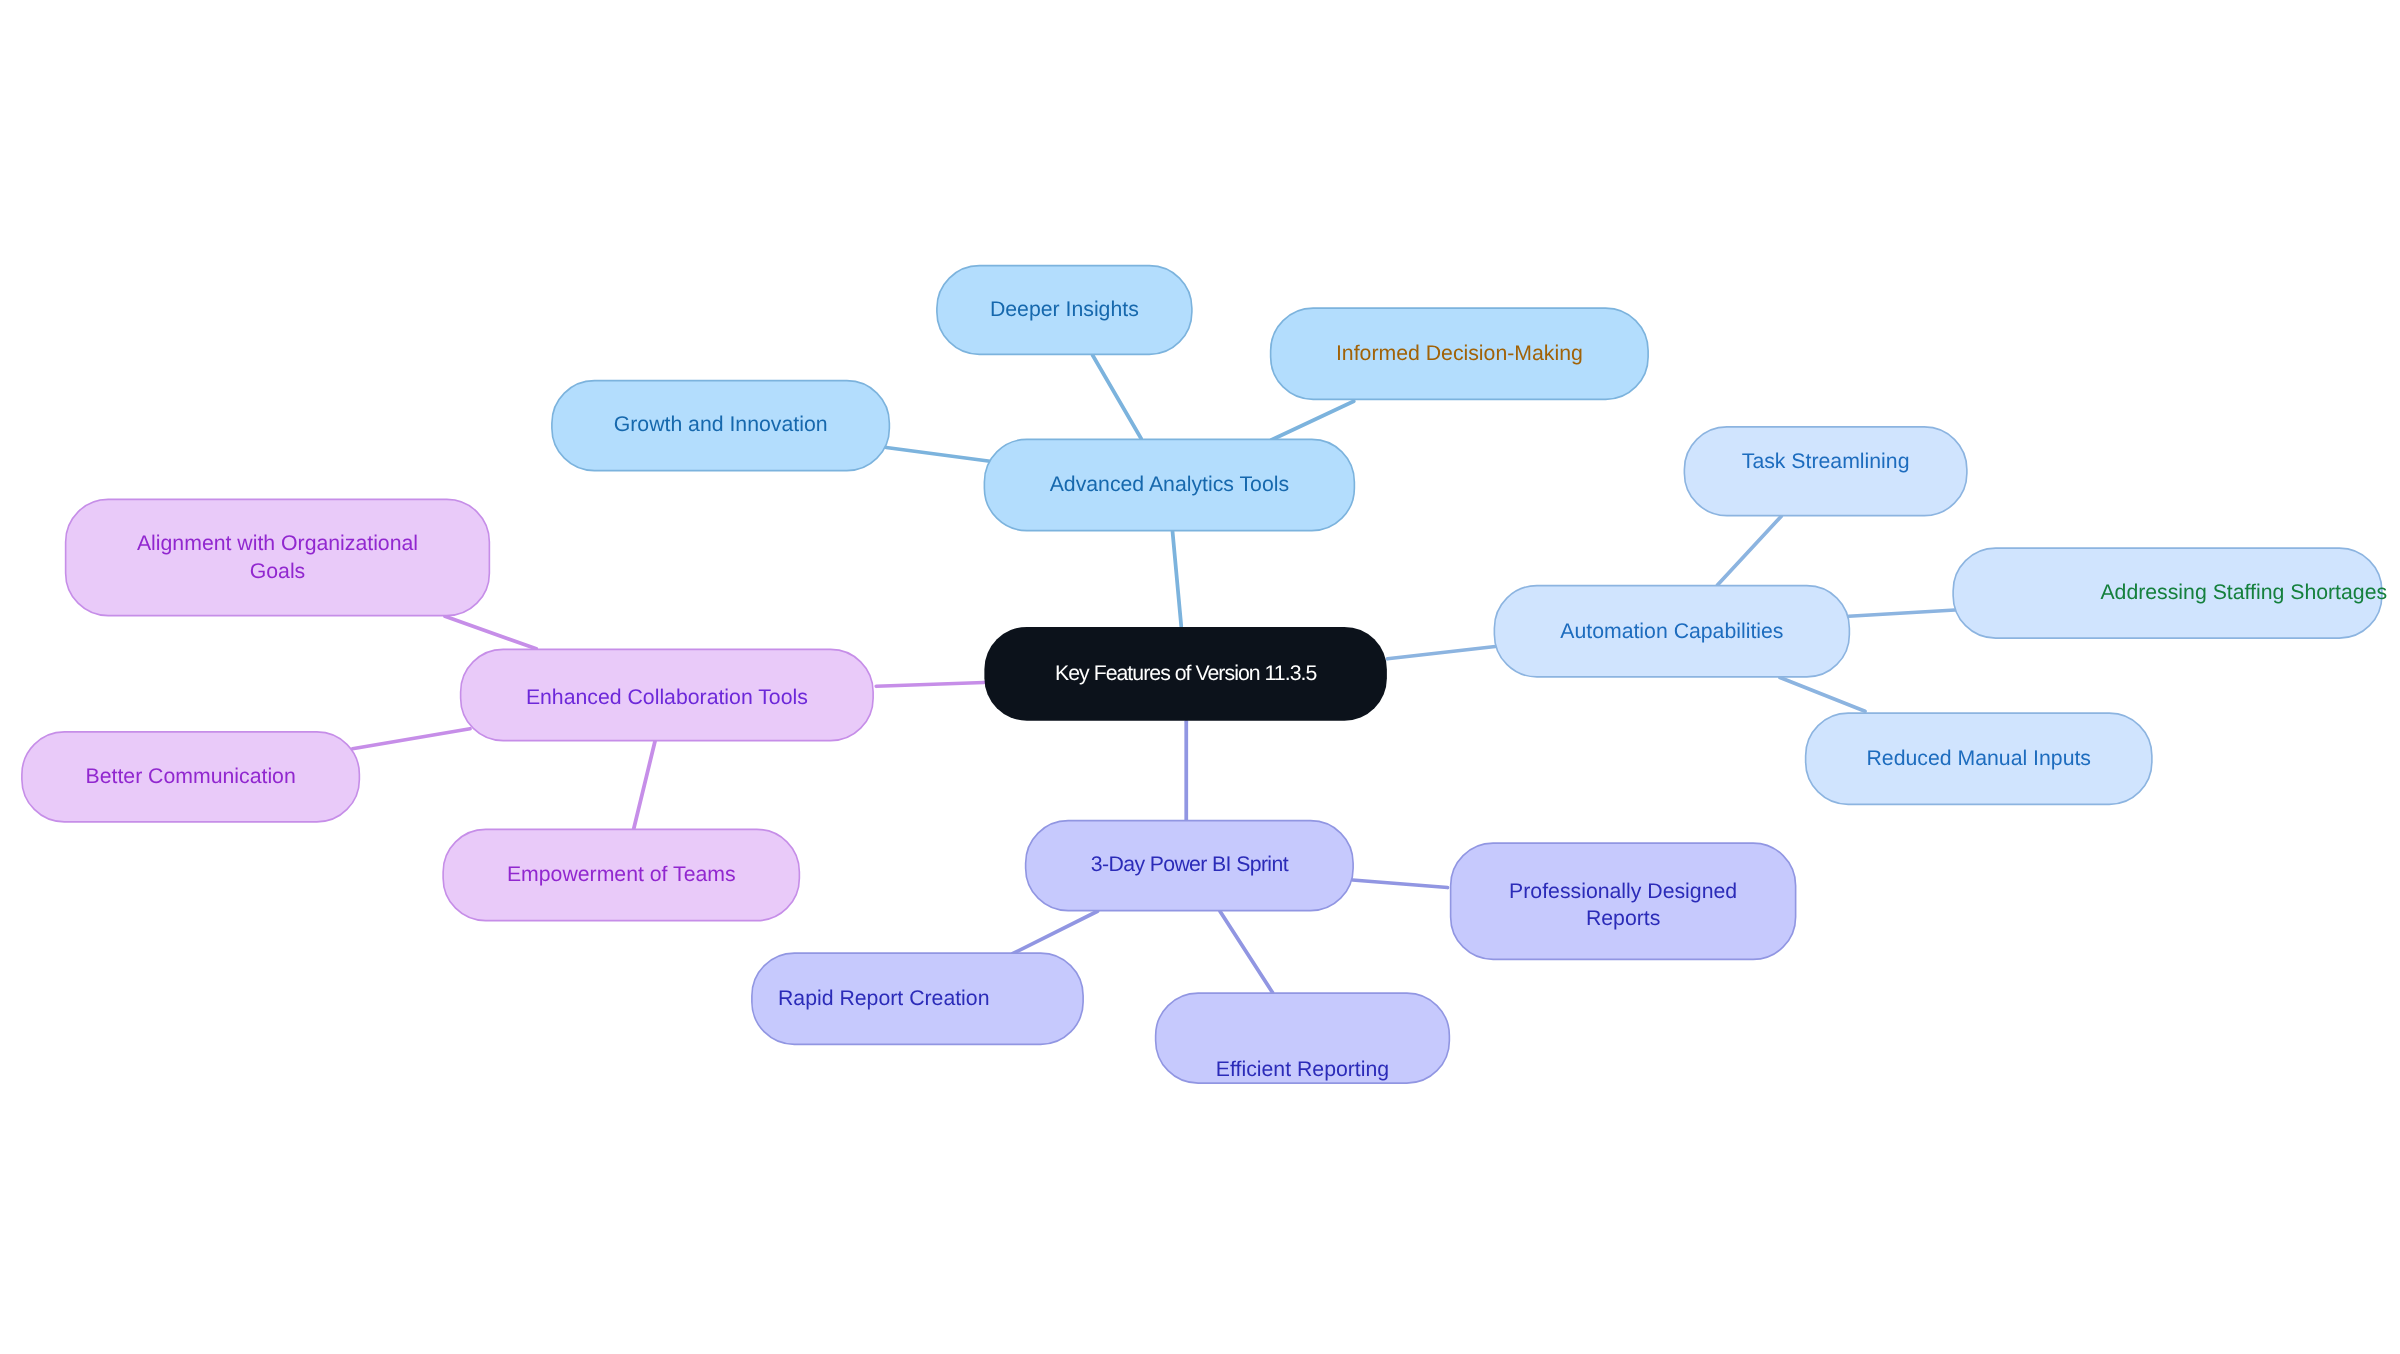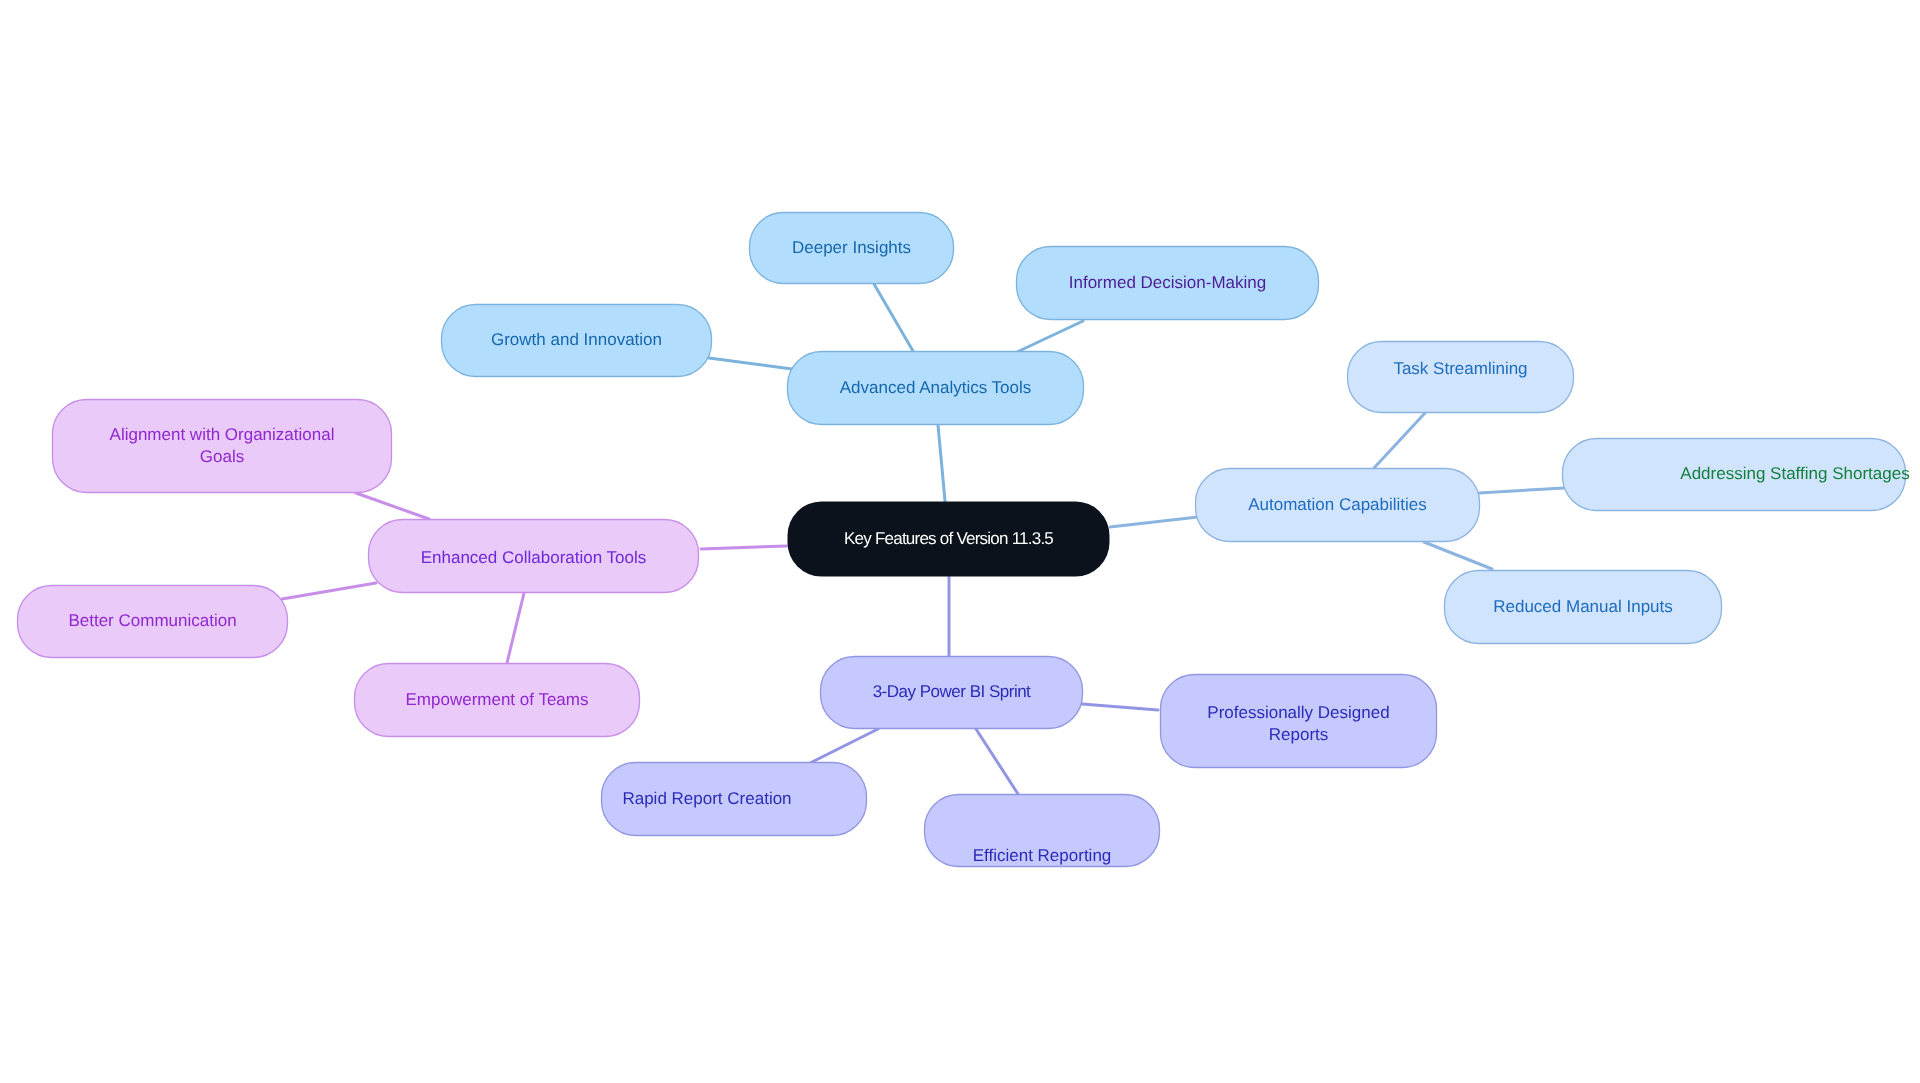--- a/index.html
+++ b/index.html
@@ -67,21 +67,21 @@
   <div id="label-layer">
     <div class="node-label" style="left: 787px; top: 501px; width: 323px; height: 76px; color: rgb(255, 255, 255); letter-spacing: -0.77px;">
       <span class="ln">Key Features of Version 11.3.5</span>
     </div>
     <div class="node-label" style="left: 787px; top: 351px; width: 297px; height: 74px; color: rgb(22, 104, 173);">
       <span class="ln">Advanced Analytics Tools</span>
     </div>
     <div class="node-label" style="left: 749px; top: 212px; width: 205px; height: 72px; color: rgb(22, 104, 173);">
       <span class="ln">Deeper Insights</span>
     </div>
-    <div class="node-label" style="left: 1016px; top: 246px; width: 303px; height: 74px; color: #4c1d95;">
+    <div class="node-label" style="left: 1016px; top: 246px; width: 303px; height: 74px; color: #a16207;">
       <span class="ln">Informed Decision-Making</span>
     </div>
     <div class="node-label" style="left: 441px; top: 304px; width: 271px; height: 73px; color: rgb(22, 104, 173);">
       <span class="ln">Growth and Innovation</span>
     </div>
     <div class="node-label" style="left: 1195px; top: 468px; width: 285px; height: 74px; color: rgb(29, 108, 190);">
       <span class="ln">Automation Capabilities</span>
     </div>
     <div class="node-label" style="left: 1347px; top: 341px; width: 227px; height: 56px; color: rgb(29, 108, 190);">
       <span class="ln">Task Streamlining</span>

